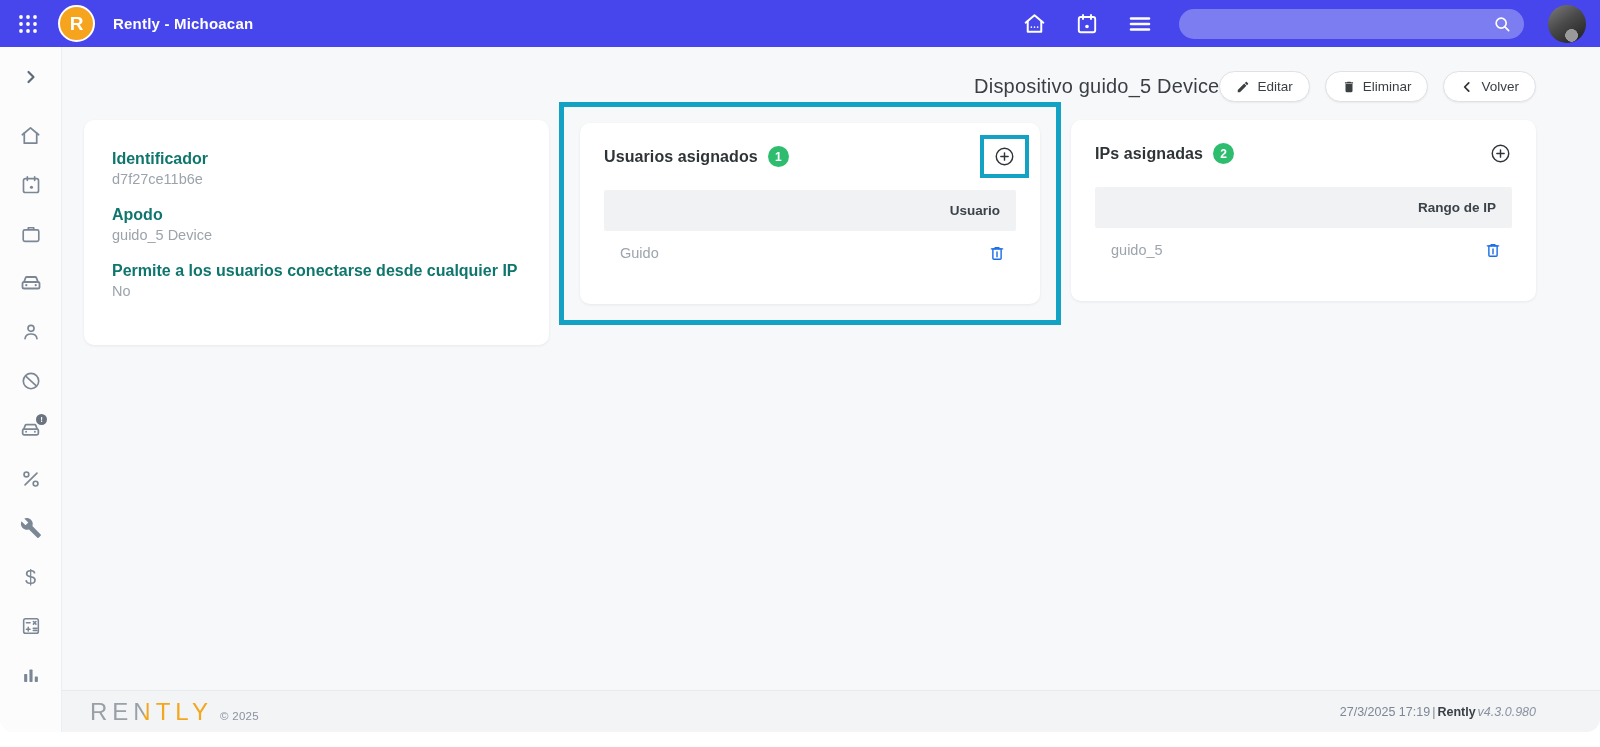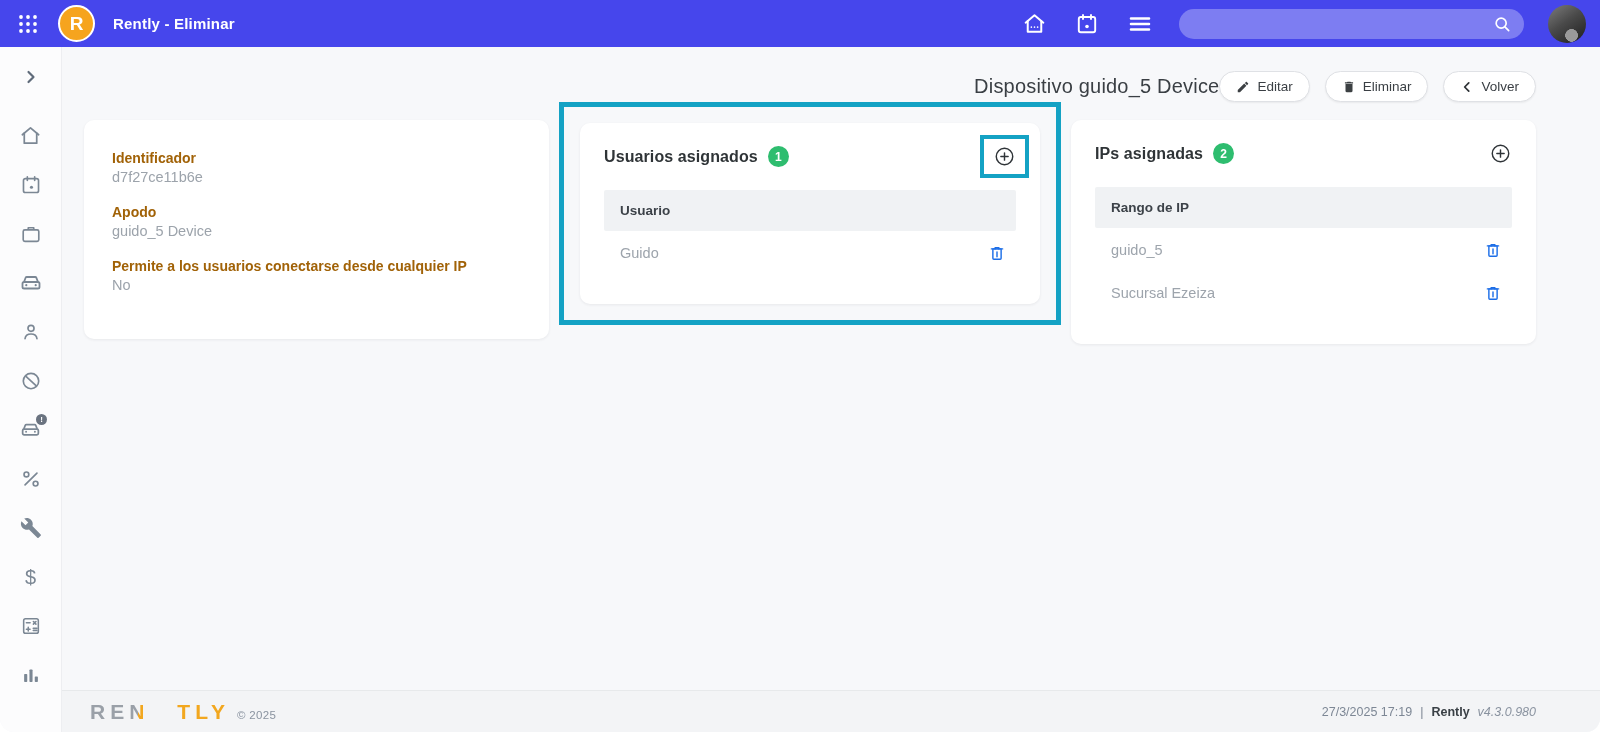--- a/index.html
+++ b/index.html
@@ -56,57 +56,57 @@
     font-family: "Liberation Sans", sans-serif; font-size: 13.5px; font-weight: 500;
     color: #3A3F44; cursor: pointer; box-shadow: 0 1px 2px rgba(0,0,0,0.06); }
 
   
   .cards { display: flex; align-items: flex-start; padding: 6px 0 0 22px; gap: 28px; }
   .card { background: #ffffff; border-radius: 10px;
     box-shadow: 0 1px 3px rgba(25,30,45,0.07); }
   .card-info { width: 465px; padding: 30px 28px 26px; }
   .field { margin-bottom: 19px; }
   .field:last-child { margin-bottom: 20px; }
-  .field-label { font-size: 14px; font-weight: 700; color: #a16207; margin-bottom: 3px; }
+  .field-label { font-size: 16px; font-weight: 700; color: #0f766e; margin-bottom: 3px; }
   .field-value { font-size: 14.5px; color: #9CA3AB; }
 
   .highlight-wrap { border: 5px solid #14A2C4; padding: 16px; margin: -18px -18px 0; }
   .card-users { width: 460px; padding: 22px 24px 30px; }
   .card-ips { width: 465px; padding: 22px 24px 30px; }
 
   .card-title-row { display: flex; align-items: center; margin-bottom: 22px; }
   .card-title { font-size: 16px; font-weight: 700; color: #2F3437; letter-spacing: .1px; }
   .count-badge { width: 21px; height: 21px; border-radius: 50%; background: #2EBD6F;
     color: #ffffff; font-size: 12px; font-weight: 700; display: inline-flex;
     align-items: center; justify-content: center; margin-left: 10px; }
   .plus-btn { margin-left: auto; display: inline-flex; background: none; border: none;
     cursor: pointer; padding: 0; }
   .plus-highlight { margin-left: auto; display: inline-flex; border: 4px solid #14A2C4;
     padding: 6px 9px; margin-top: -10px; margin-right: -13px; margin-bottom: -10px; }
   .plus-highlight .plus-btn { margin-left: 0; }
 
   .tbl-header { background: #F0F2F4; padding: 13px 16px; font-size: 13.5px;
-    font-weight: 700; color: #3C4248; border-radius: 2px; }
+    font-weight: 700; color: #3C4248; border-radius: 2px; text-align: right; }
   .tbl-row { display: flex; align-items: center; justify-content: space-between;
     padding: 13px 10px 12px 16px; font-size: 14.5px; color: #9DA4AC; text-align: center; }
   .trash-btn { background: none; border: none; cursor: pointer; display: inline-flex;
     padding: 0; }
 
   
   .footer { margin-top: auto; height: 42px; flex: none; background: #F3F4F6;
     border-top: 1px solid #E7E9EB; display: flex; align-items: center;
     justify-content: space-between; padding: 0 64px 0 28px; }
-  .brand { font-size: 21px; letter-spacing: 5px; font-weight: 700; color: #9AA0A8;
+  .brand { font-size: 24px; letter-spacing: 5px; font-weight: 400; color: #9AA0A8;
     display: inline-flex; align-items: baseline; }
-  .brand-accent { color: #F2A71F; margin-left: 28px; }
+  .brand-accent { color: #F2A71F; }
   .brand-n { background: linear-gradient(100deg, #9AA0A8 48%, #F2A71F 48%);
     -webkit-background-clip: text; background-clip: text; color: transparent; }
   .copyright { font-size: 11.5px; color: #8A93A0; margin-left: 7px; letter-spacing: .3px; }
   .footer-right { font-size: 12.5px; color: #7D8795; display: flex; align-items: center;
-    gap: 8px; }
+    gap: 2px; }
   .footer-app { color: #3A4046; font-weight: 700; }
   .footer-version { font-style: italic; color: #8A93A0; }
 </style>
 </head>
 <body>
 
 <div class="app">
 
   <header class="topbar">
     <button class="icon-btn">
@@ -120,21 +120,21 @@
             <circle cx="19" cy="12" r="1.9"></circle>
           <circle cx="5" cy="19" r="1.9"></circle>
             <circle cx="12" cy="19" r="1.9"></circle>
             <circle cx="19" cy="19" r="1.9"></circle>
         </g>
       </svg>
     </button>
     <div class="logo-circle">
       <span>R</span>
     </div>
-    <div class="topbar-title">Rently - Eliminar</div>
+    <div class="topbar-title">Rently - Michoacan</div>
 
     <div class="topbar-right">
       <button class="icon-btn">
         <svg width="25" height="25" viewBox="0 0 24 24" fill="none" stroke="#ffffff" stroke-width="1.9" stroke-linecap="round" stroke-linejoin="round">
           <path d="M3.5 11.2 12 4l8.5 7.2"></path>
           <path d="M5.5 9.6V20h13V9.6"></path>
           <circle cx="9" cy="15.5" r="0.8" fill="#ffffff" stroke="none"></circle>
           <circle cx="12" cy="15.5" r="0.8" fill="#ffffff" stroke="none"></circle>
           <circle cx="15" cy="15.5" r="0.8" fill="#ffffff" stroke="none"></circle>
         </svg>
@@ -343,31 +343,20 @@
             <span>guido_5</span>
             <button class="trash-btn">
               <svg width="18" height="18" viewBox="0 0 24 24" fill="none" stroke="#1C6EE8" stroke-width="1.9" stroke-linecap="round" stroke-linejoin="round">
                 <path d="M4.5 6.5h15"></path>
                   <path d="M9.5 6.5V4.8h5v1.7"></path>
                 <path d="M6.5 6.5h11V19a1.3 1.3 0 0 1-1.3 1.3H7.8A1.3 1.3 0 0 1 6.5 19V6.5z"></path>
                 <path d="M12 10.5v6.5"></path>
               </svg>
             </button>
           </div>
-          <div class="tbl-row">
-            <span>Sucursal Ezeiza</span>
-            <button class="trash-btn">
-              <svg width="18" height="18" viewBox="0 0 24 24" fill="none" stroke="#1C6EE8" stroke-width="1.9" stroke-linecap="round" stroke-linejoin="round">
-                <path d="M4.5 6.5h15"></path>
-                  <path d="M9.5 6.5V4.8h5v1.7"></path>
-                <path d="M6.5 6.5h11V19a1.3 1.3 0 0 1-1.3 1.3H7.8A1.3 1.3 0 0 1 6.5 19V6.5z"></path>
-                <path d="M12 10.5v6.5"></path>
-              </svg>
-            </button>
-          </div>
         </section>
       </div>
 
       <footer class="footer">
         <div style="display:flex; align-items:baseline;">
           <span class="brand">
             <span>RE</span>
               <span class="brand-n">N</span>
               <span class="brand-accent">TLY</span>
           </span>

